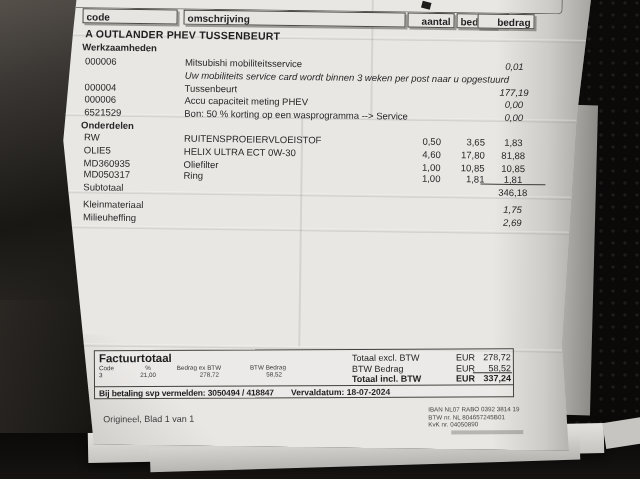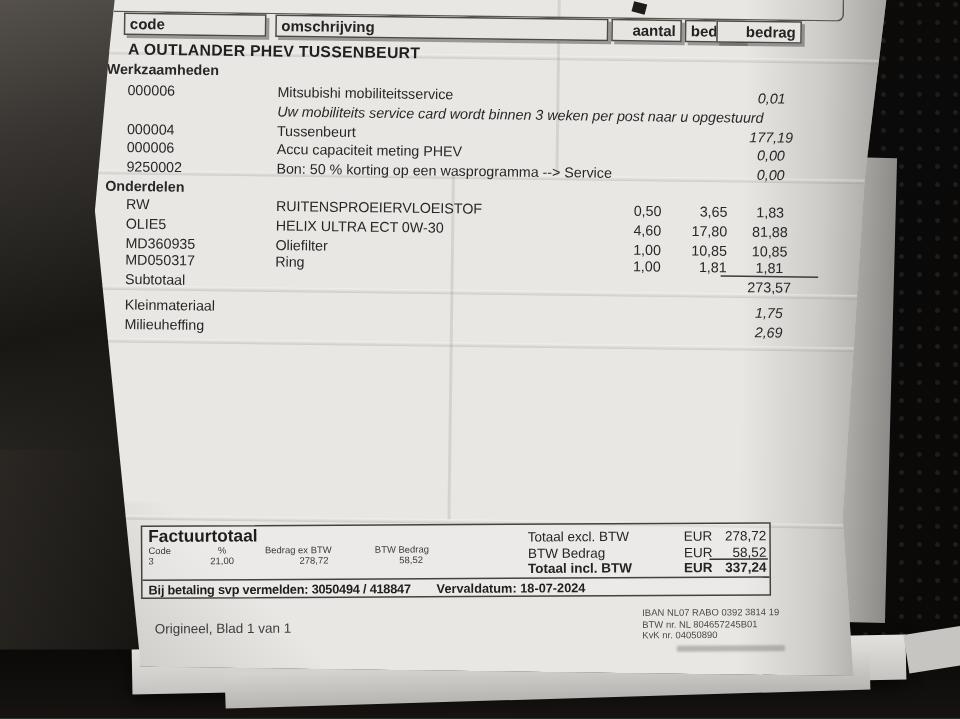--- a/index.html
+++ b/index.html
@@ -1,17 +1,17 @@
 <!DOCTYPE html>
 <html><head>
 <meta charset="utf-8">
 <style>
   html,body{margin:0;padding:0;background:#000;}
   .stage{position:relative;width:640px;height:479px;overflow:hidden;
-         font-family:"Liberation Sans",sans-serif;background:#14532d;}
+         font-family:"Liberation Sans",sans-serif;background:#fef9c3;}
   .abs{position:absolute;}
 
   
   .bg-base{inset:0;background:
     radial-gradient(90% 70% at 108% 45%, #0a0909 0%, rgba(10,9,9,0) 60%),
     linear-gradient(105deg,#45413b 0%,#2b2824 10%,#171512 28%,#0e0c0b 55%,#0a0908 100%);}
   .bg-perforation{right:0;top:0;width:150px;height:100%;opacity:.8;
     background-image:radial-gradient(circle at 3px 3px,#242221 1.3px,rgba(0,0,0,0) 1.9px);
     background-size:12px 12px;}
   .bg-bottom{left:0;bottom:0;width:100%;height:46px;
@@ -61,21 +61,21 @@
 
   
   .veh-title{left:26px;top:43px;font-size:10.5px;font-weight:bold;color:#1f1f1f;letter-spacing:.2px;}
   .row{position:absolute;left:0;width:100%;height:12px;font-size:9.5px;color:#272727;}
   .row span{position:absolute;white-space:nowrap;}
   .row .c{left:26px;}
   .row .d{left:126px;}
   .row .q{left:323px;width:60px;text-align:right;}
   .row .p{left:367px;width:60px;text-align:right;}
   .row .a{left:424px;width:63px;text-align:center;}
-  .row .sec{left:12px;font-weight:bold;}
+  .row .sec{left:23px;font-weight:bold;}
   .it{font-style:italic;}
   .rule-amt{left:423px;top:194px;width:65px;height:1px;background:#3c3c3a;}
 
   
   .fold-bottom{inset:0;transform:rotate(-1.05deg);transform-origin:250px 385px;}
   .totals-box{left:39px;top:362px;width:420px;height:49px;border:1.2px solid #44423e;
     background:rgba(243,242,240,.35);box-sizing:border-box;}
   .tb-title{left:4px;top:1px;font-size:11.5px;font-weight:bold;color:#1e1e1e;}
   .tb-small{font-size:6.3px;color:#3a3a3a;position:absolute;white-space:nowrap;}
   .tb-sum-label{left:257px;width:102px;font-size:9px;color:#242424;position:absolute;}
@@ -146,21 +146,21 @@
           <span class="c">000004</span>
           <span class="d">Tussenbeurt</span>
           <span class="a it">177,19</span>
         </div>
         <div class="row" style="top: 109px;">
           <span class="c">000006</span>
           <span class="d">Accu capaciteit meting PHEV</span>
           <span class="a it">0,00</span>
         </div>
         <div class="row" style="top: 122px;">
-          <span class="c">9250002</span>
+          <span class="c">6521529</span>
           <span class="d">Bon: 50 % korting op een wasprogramma --&gt; Service</span>
           <span class="a it">0,00</span>
         </div>
         <div class="row" style="top: 135px;">
           <span class="sec">Onderdelen</span>
         </div>
         <div class="row" style="top: 147px;">
           <span class="c">RW</span>
           <span class="d">RUITENSPROEIERVLOEISTOF</span>
           <span class="q">0,50</span>
@@ -183,21 +183,21 @@
         </div>
         <div class="row" style="top: 184px;">
           <span class="c">MD050317</span>
           <span class="d">Ring</span>
           <span class="q">1,00</span>
           <span class="p">1,81</span>
           <span class="a">1,81</span>
         </div>
         <div class="row" style="top: 197px;">
           <span class="c">Subtotaal</span>
-          <span class="a">273,57</span>
+          <span class="a">346,18</span>
         </div>
         <div class="row" style="top: 214px;">
           <span class="c">Kleinmateriaal</span>
           <span class="a it">1,75</span>
         </div>
         <div class="row" style="top: 227px;">
           <span class="c">Milieuheffing</span>
           <span class="a it">2,69</span>
         </div>
       </div>

